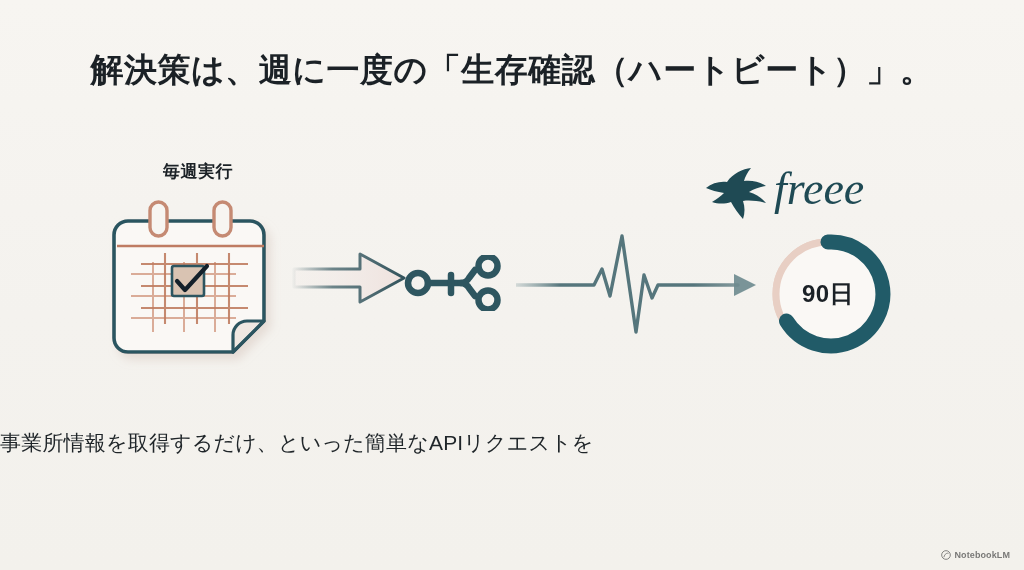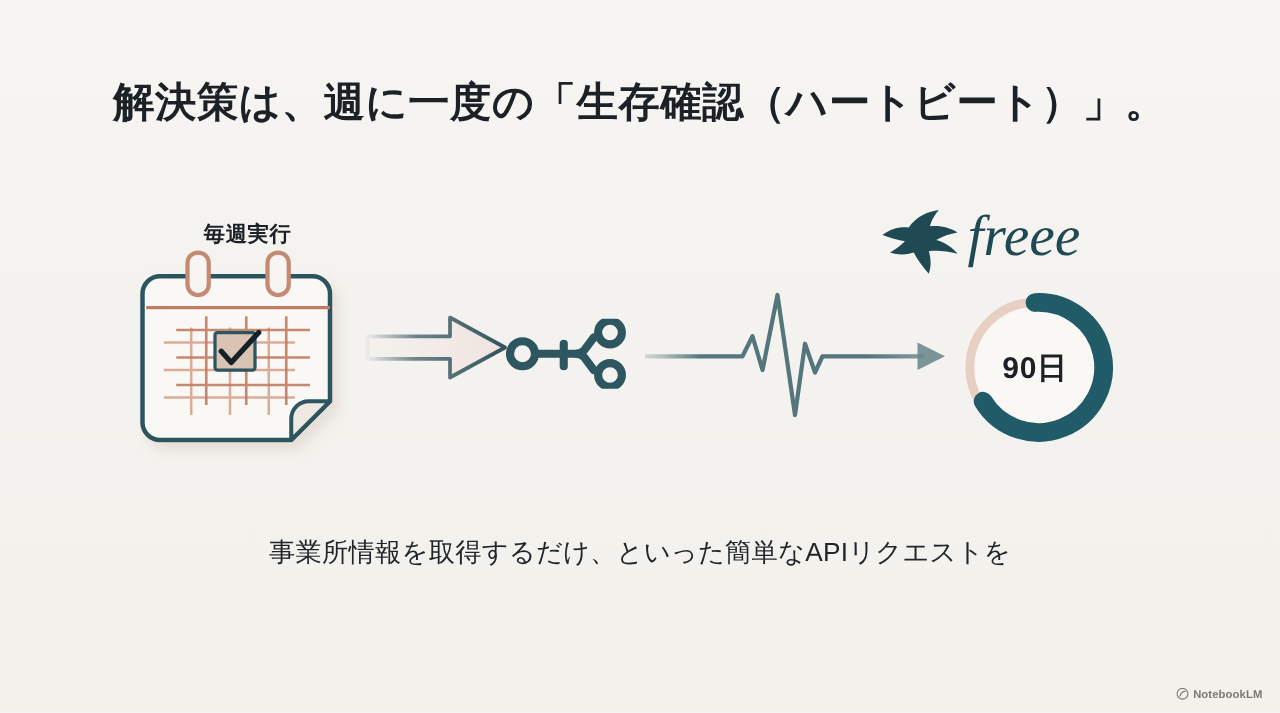--- a/index.html
+++ b/index.html
@@ -26,21 +26,20 @@
     position: absolute;
     top: 48px;
     left: 0;
     width: 1024px;
     text-align: center;
     font-size: 33px;
     font-weight: 700;
     letter-spacing: 0.5px;
     color: #1b2126;
     white-space: nowrap;
-    margin-top: 12px;
   }
 
   
   .diagram {
     position: absolute;
     top: 150px;
     left: 0;
     width: 1024px;
     height: 230px;
   }
@@ -56,21 +55,20 @@
   .cal-label {
     position: absolute;
     top: 0;
     left: 0;
     width: 180px;
     text-align: center;
     font-size: 17px;
     font-weight: 700;
     color: #1b2126;
     letter-spacing: 0.5px;
-    margin-top: 16px;
   }
   .cal-art {
     position: absolute;
     top: 36px;
     left: 0;
     width: 180px;
     height: 175px;
   }
 
   
@@ -132,21 +130,21 @@
     letter-spacing: 0.5px;
     pointer-events: none;
   }
 
   
   .body-text {
     position: absolute;
     top: 423px;
     left: 0;
     width: 1024px;
-    text-align: center;
+    text-align: left;
     font-size: 21px;
     font-weight: 500;
     line-height: 40px;
     color: #1f2529;
     letter-spacing: 0.2px;
   }
   .body-text .line {
     display: block;
     white-space: nowrap;
   }

